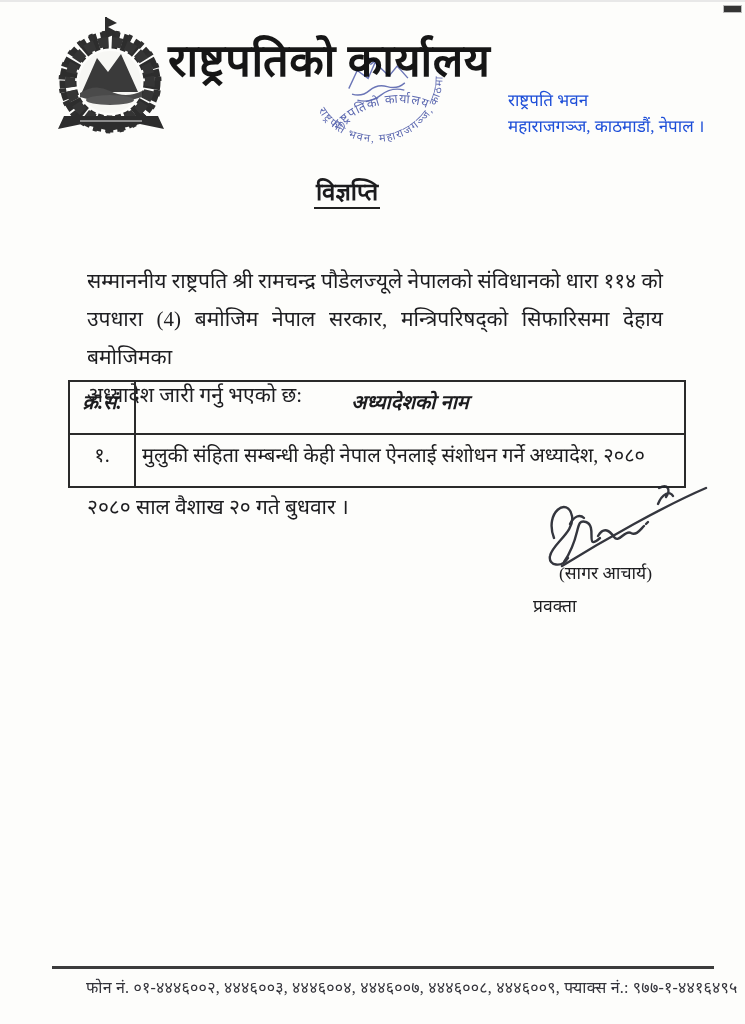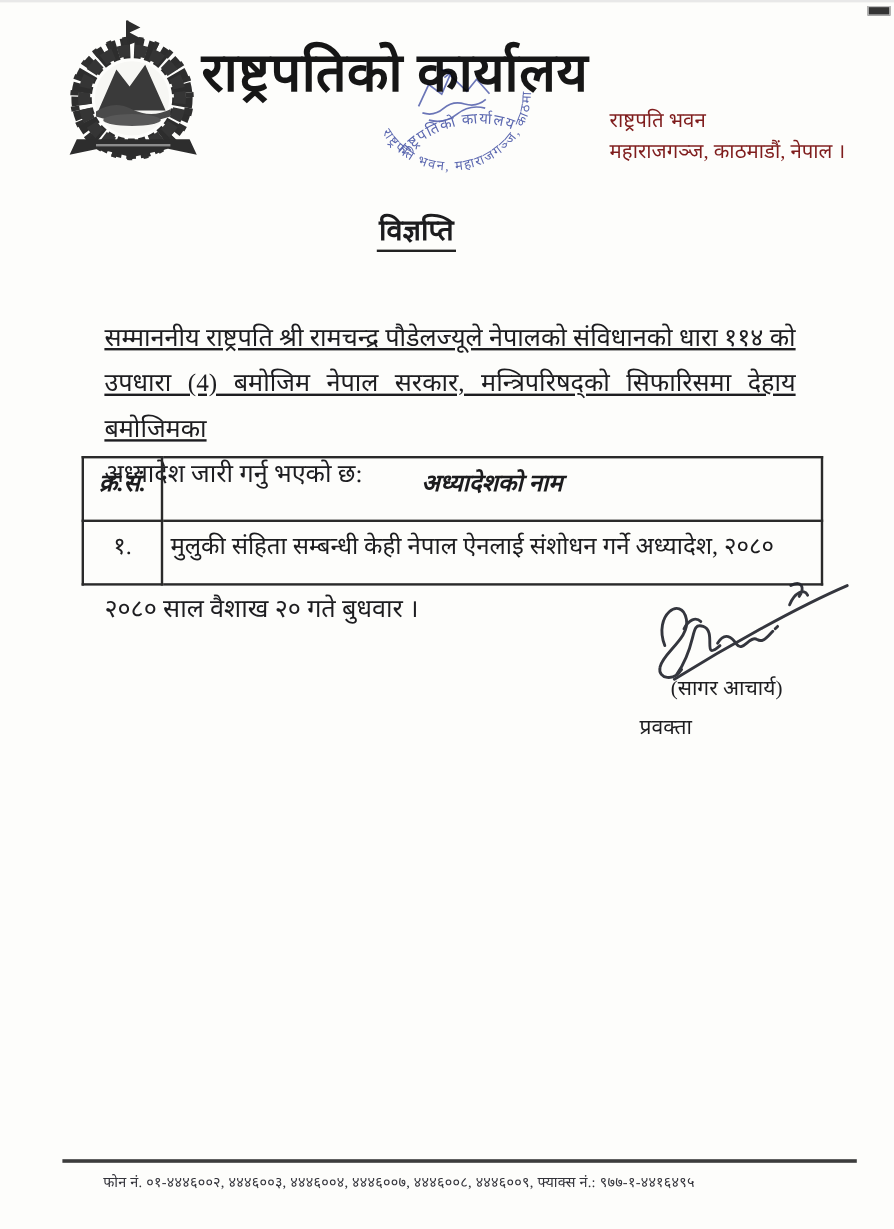--- a/index.html
+++ b/index.html
@@ -13,36 +13,36 @@
   .emblem{position:absolute;left:40px;top:14px;width:142px;height:124px;}
   .office-name{
     position:absolute;left:168px;top:26px;width:370px;
     font-size:45px;font-weight:700;letter-spacing:0.5px;color:#161616;
     white-space:nowrap;
   }
   .stamp{position:absolute;left:306px;top:50px;width:154px;height:118px;
     mix-blend-mode:multiply;opacity:.88;}
   .addr{
     position:absolute;left:508px;top:86px;width:230px;
-    font-size:17px;line-height:26px;color:#7f1d1d;
+    font-size:17px;line-height:26px;color:#1d4ed8;
   }
   .artifact{position:absolute;left:723px;top:3px;width:17px;height:6px;
     background:#343434;border:1px solid #bdbdbd;}
   
   .notice-title{
     position:absolute;left:0;top:172px;width:694px;text-align:center;
     font-size:24px;font-weight:700;color:#1c1c1e;
   }
   .notice-title span{border-bottom:2px solid #222;padding:0 2px 2px 2px;}
   .body-text{
     position:absolute;left:87px;top:260px;width:576px;
     font-size:21px;line-height:38px;color:#1d1d20;
   }
   .body-line{width:100%;}
-  .jfull{text-align:justify;text-align-last:justify;text-decoration:underline;}
+  .jfull{text-align:justify;text-align-last:justify;}
   
   .ord-table{
     position:absolute;left:68px;top:378px;width:618px;
     border-collapse:collapse;table-layout:fixed;
   }
   .ord-table th,.ord-table td{
     border:2px solid #2a2a2a;vertical-align:top;
     font-size:20px;padding:6px 6px 18px 6px;color:#1c1c1e;
   }
   .ord-table th{font-weight:700;text-align:center;height:22px;font-style:italic;}
@@ -52,21 +52,21 @@
   .date-line{position:absolute;left:87px;top:490px;font-size:21px;color:#1d1d20;}
   .signature{position:absolute;left:540px;top:476px;width:175px;height:100px;}
   .sig-name{position:absolute;left:533px;top:558px;width:145px;text-align:center;
     font-size:17.5px;color:#1d1d20;white-space:nowrap;}
   .sig-desg{position:absolute;left:533px;top:591px;width:145px;text-align:left;
     font-size:17.5px;color:#1d1d20;}
   
   .footer-rule{position:absolute;left:52px;top:964px;width:662px;height:3px;
     background:#3c3c3c;}
   .footer-contact{position:absolute;left:86px;top:974px;width:620px;
-    font-size:12px;color:#33333a;letter-spacing:.2px;white-space:nowrap;}
+    font-size:16px;color:#33333a;letter-spacing:.2px;white-space:nowrap;}
 </style>
 </head>
 <body>
 
 <div class="page">
 
   <div class="artifact"></div>
 
   <svg class="emblem" viewBox="0 0 142 124" aria-hidden="true">
 

